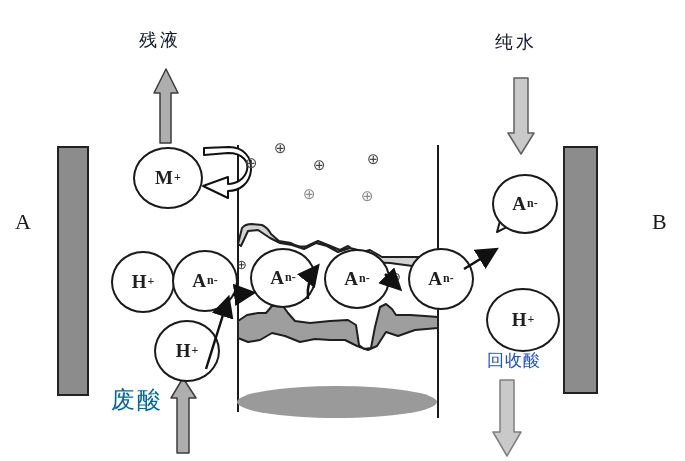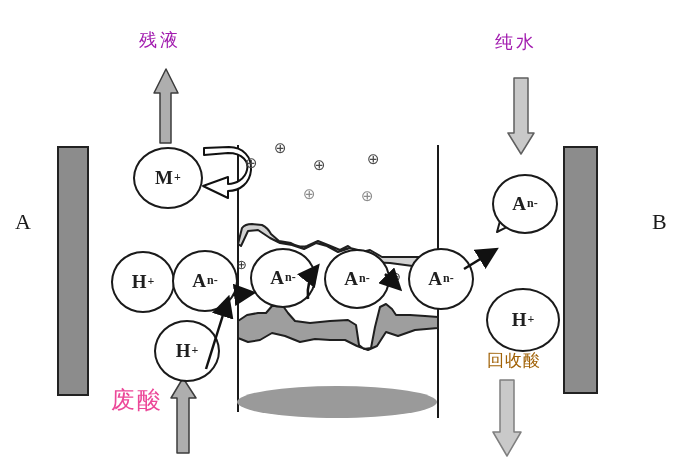--- a/index.html
+++ b/index.html
@@ -7,23 +7,23 @@
           font-family:"Liberation Sans",sans-serif;}
   svg{position:absolute;left:0;top:0;}
   #base-layer{z-index:1;}
   #arrow-layer{z-index:6;pointer-events:none;}
   .ion{position:absolute;z-index:4;background:#fff;border:2px solid #1a1a1a;border-radius:50%;
        display:flex;align-items:center;justify-content:center;
        font-family:"Liberation Serif",serif;font-weight:bold;font-size:19px;color:#1f1f1f;}
   .ion sup{font-size:12px;line-height:0;margin-left:1px;transform:translateY(-1px);}
   .zone-letter{position:absolute;z-index:3;font-family:"Liberation Serif",serif;
                font-size:22px;color:#1a1a1a;}
-  .cjk{position:absolute;z-index:7;color:#a21caf;font-size:18px;letter-spacing:3px;}
-  .cjk.big{font-size:24px;color:#ec4899;letter-spacing:2px;}
-  .cjk.gray{color:#a16207;font-size:17px;letter-spacing:1px;}
+  .cjk{position:absolute;z-index:7;color:#0f172a;font-size:18px;letter-spacing:3px;}
+  .cjk.big{font-size:24px;color:#0369a1;letter-spacing:2px;}
+  .cjk.gray{color:#1d4ed8;font-size:17px;letter-spacing:1px;}
   .charge{position:absolute;z-index:5;font-size:15px;color:#4a4a4a;
           font-family:"DejaVu Sans",sans-serif;line-height:1;}
   .charge.faint{color:#8d8d8d;}
   .charge.small{font-size:13px;color:#333;}
 </style>
 </head>
 <body>
 
 <div id="canvas">
 

